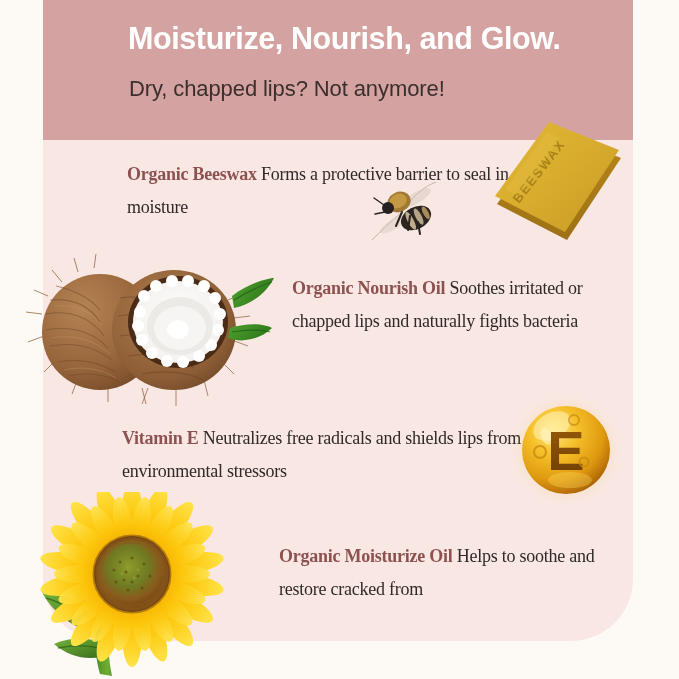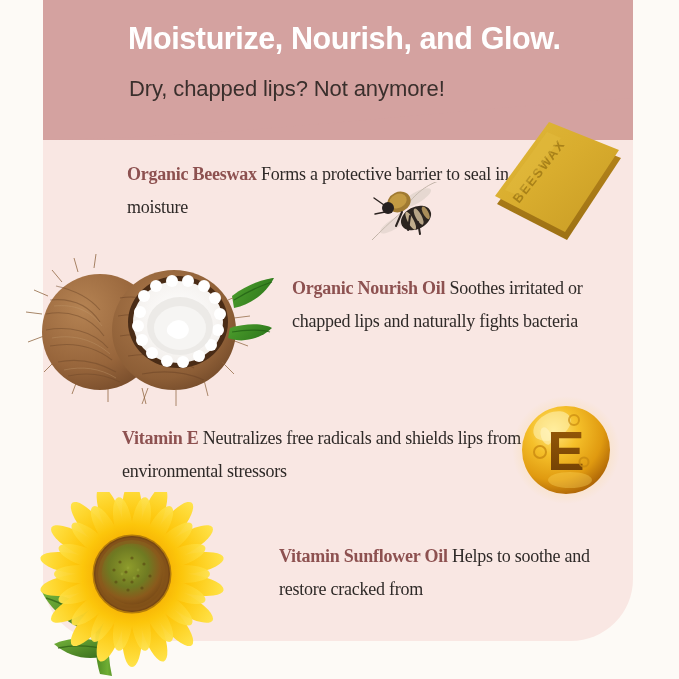--- a/index.html
+++ b/index.html
@@ -145,21 +145,21 @@
 
     <div class="benefit b-coconut">
       <span class="term">Organic Nourish Oil</span><span> Soothes irritated or chapped lips and naturally fights bacteria</span>
     </div>
 
     <div class="benefit b-vitamine">
       <span class="term">Vitamin E</span><span> Neutralizes free radicals and shields lips from environmental stressors</span>
     </div>
 
     <div class="benefit b-sunflower">
-      <span class="term">Vitamin Sunflower Oil</span><span> Helps to soothe and restore cracked from</span>
+      <span class="term">Organic Moisturize Oil</span><span> Helps to soothe and restore cracked from</span>
     </div>
 
   </div>
 
   <div class="beeswax-bar ill">
     <svg viewBox="0 0 140 135">
       <defs>
         <linearGradient id="waxTop" x1="0" y1="0" x2="1" y2="1">
           <stop offset="0%" stop-color="#e0b83a"></stop>
           <stop offset="45%" stop-color="#d9ad2e"></stop>

